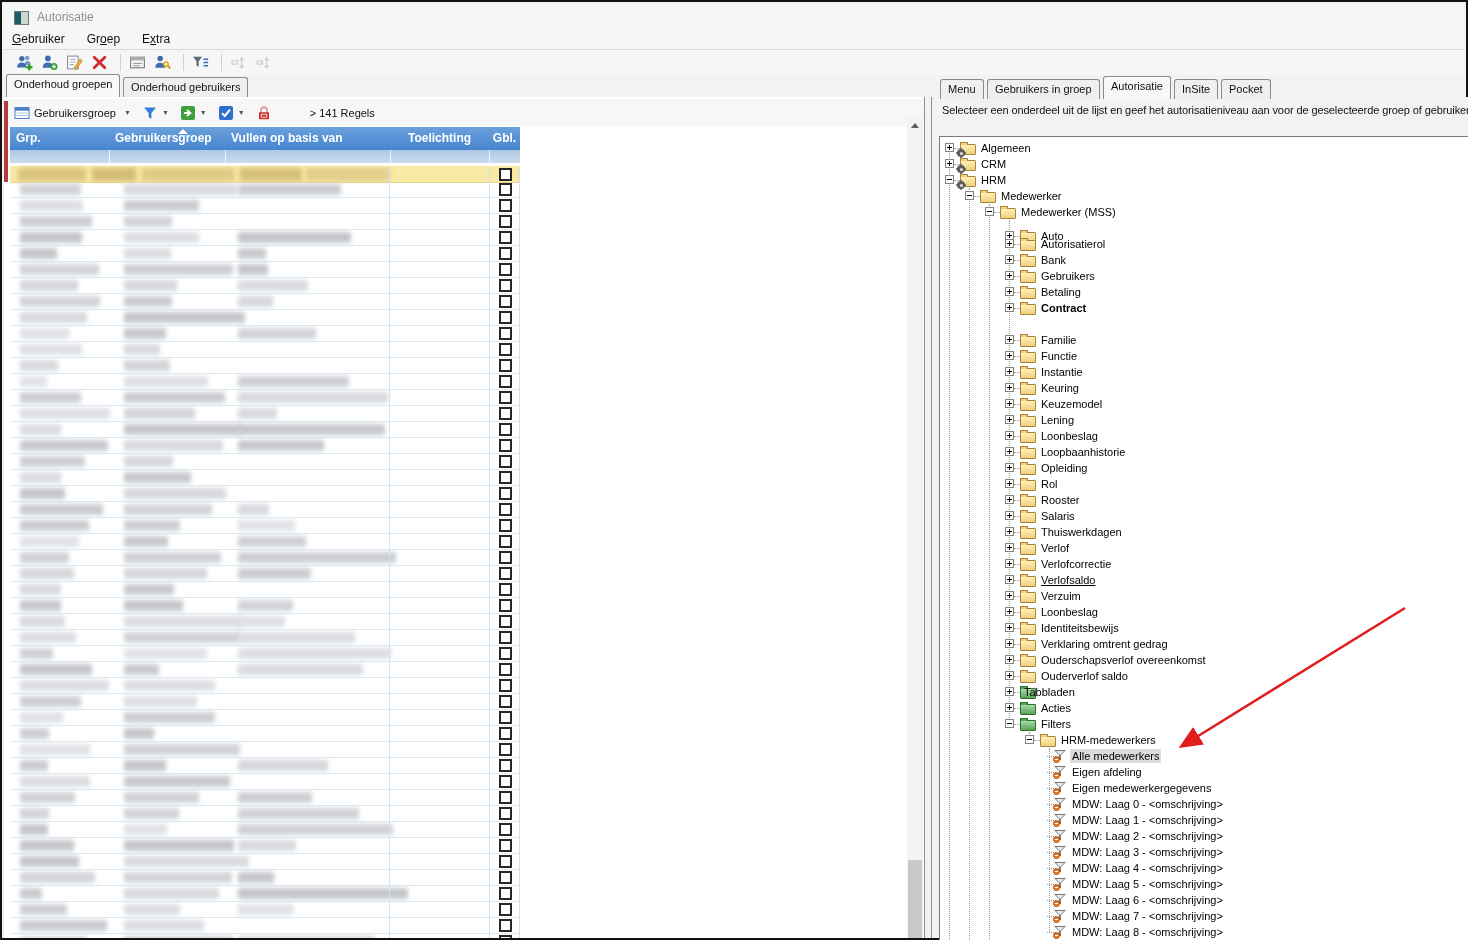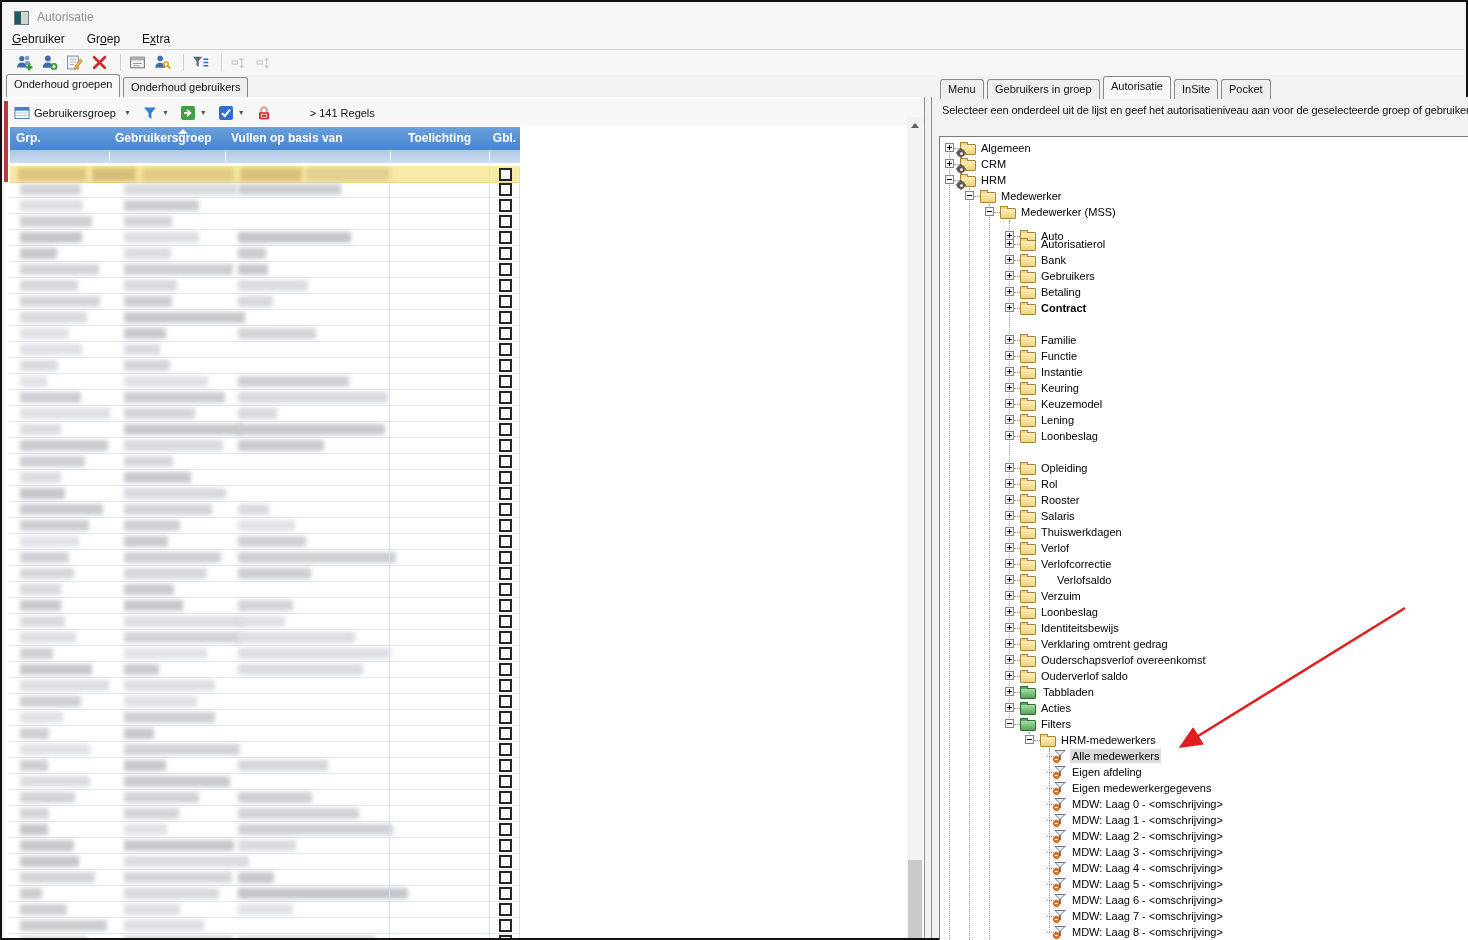--- a/index.html
+++ b/index.html
@@ -688,20 +688,28 @@
         <div class="tlabel" style="left: 99px;">Lening</div>
       </div>
       <div class="trow" style="top: 291px;">
         <div class="guide-h" style="left: 74px; top: 8px; width: 8px;"></div>
         <div class="texpand plus" style="left: 65px;"></div>
         <div class="ticon" style="left: 80px;">
           <div class="folderbody"></div>
         </div>
         <div class="tlabel" style="left: 99px;">Loonbeslag</div>
       </div>
+      <div class="trow" style="top: 307px;">
+        <div class="guide-h" style="left: 74px; top: 8px; width: 8px;"></div>
+        <div class="texpand plus" style="left: 65px;"></div>
+        <div class="ticon" style="left: 80px;">
+          <div class="folderbody"></div>
+        </div>
+        <div class="tlabel" style="left: 99px;">Loopbaanhistorie</div>
+      </div>
       <div class="trow" style="top: 323px;">
         <div class="guide-h" style="left: 74px; top: 8px; width: 8px;"></div>
         <div class="texpand plus" style="left: 65px;"></div>
         <div class="ticon" style="left: 80px;">
           <div class="folderbody"></div>
         </div>
         <div class="tlabel" style="left: 99px;">Opleiding</div>
       </div>
       <div class="trow" style="top: 339px;">
         <div class="guide-h" style="left: 74px; top: 8px; width: 8px;"></div>
@@ -750,21 +758,21 @@
           <div class="folderbody"></div>
         </div>
         <div class="tlabel" style="left: 99px;">Verlofcorrectie</div>
       </div>
       <div class="trow" style="top: 435px;">
         <div class="guide-h" style="left: 74px; top: 8px; width: 8px;"></div>
         <div class="texpand plus" style="left: 65px;"></div>
         <div class="ticon" style="left: 80px;">
           <div class="folderbody"></div>
         </div>
-        <div class="tlabel" style="left: 115px;">Verlofsaldo</div>
+        <div class="tlabel" style="left: 99px; text-decoration: underline;">Verlofsaldo</div>
       </div>
       <div class="trow" style="top: 451px;">
         <div class="guide-h" style="left: 74px; top: 8px; width: 8px;"></div>
         <div class="texpand plus" style="left: 65px;"></div>
         <div class="ticon" style="left: 80px;">
           <div class="folderbody"></div>
         </div>
         <div class="tlabel" style="left: 99px;">Verzuim</div>
       </div>
       <div class="trow" style="top: 467px;">
@@ -806,21 +814,21 @@
           <div class="folderbody"></div>
         </div>
         <div class="tlabel" style="left: 99px;">Ouderverlof saldo</div>
       </div>
       <div class="trow" style="top: 547px;">
         <div class="guide-h" style="left: 74px; top: 8px; width: 8px;"></div>
         <div class="texpand plus" style="left: 65px;"></div>
         <div class="ticon green" style="left: 80px;">
           <div class="folderbody"></div>
         </div>
-        <div class="tlabel" style="left: 101px;">Tabbladen</div>
+        <div class="tlabel" style="left: 82px;">Tabbladen</div>
       </div>
       <div class="trow" style="top: 563px;">
         <div class="guide-h" style="left: 74px; top: 8px; width: 8px;"></div>
         <div class="texpand plus" style="left: 65px;"></div>
         <div class="ticon green" style="left: 80px;">
           <div class="folderbody"></div>
         </div>
         <div class="tlabel" style="left: 99px;">Acties</div>
       </div>
       <div class="trow" style="top: 579px;">

